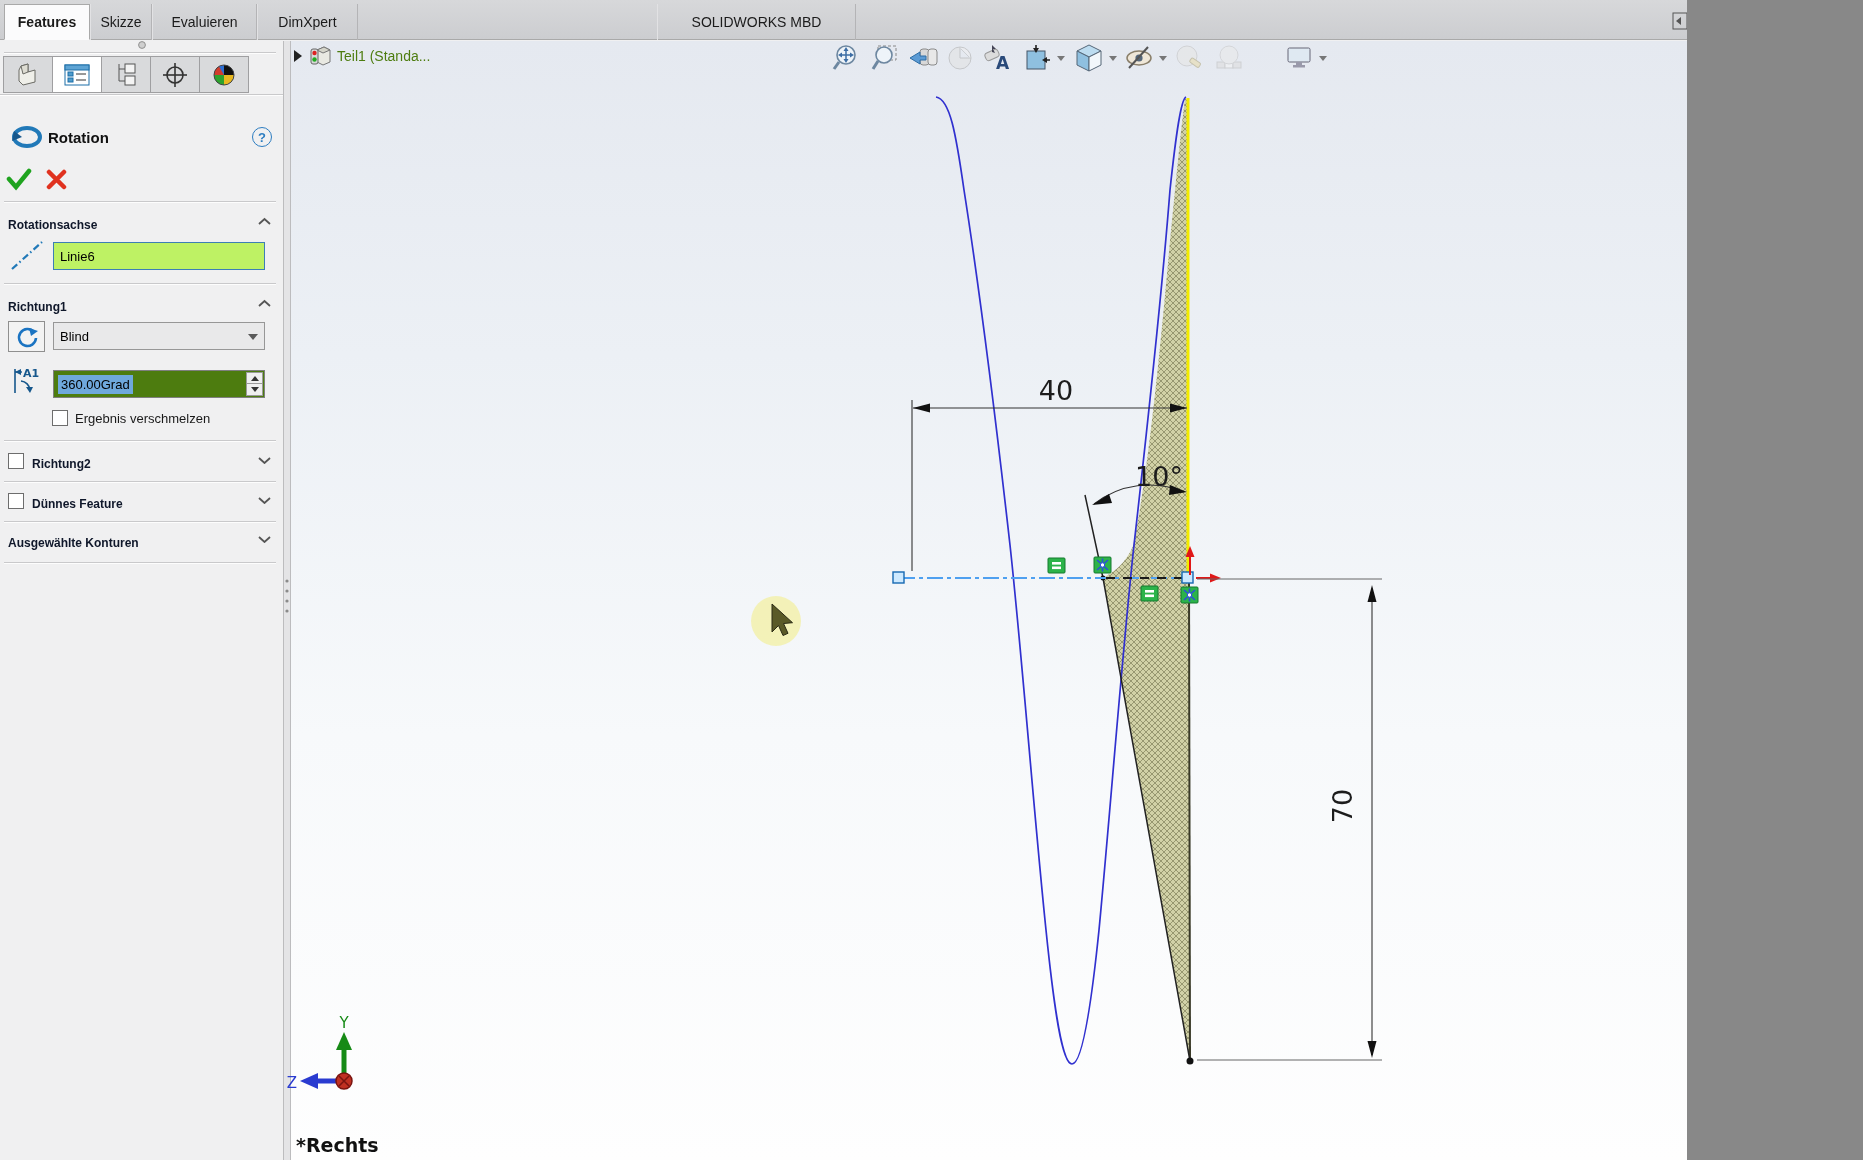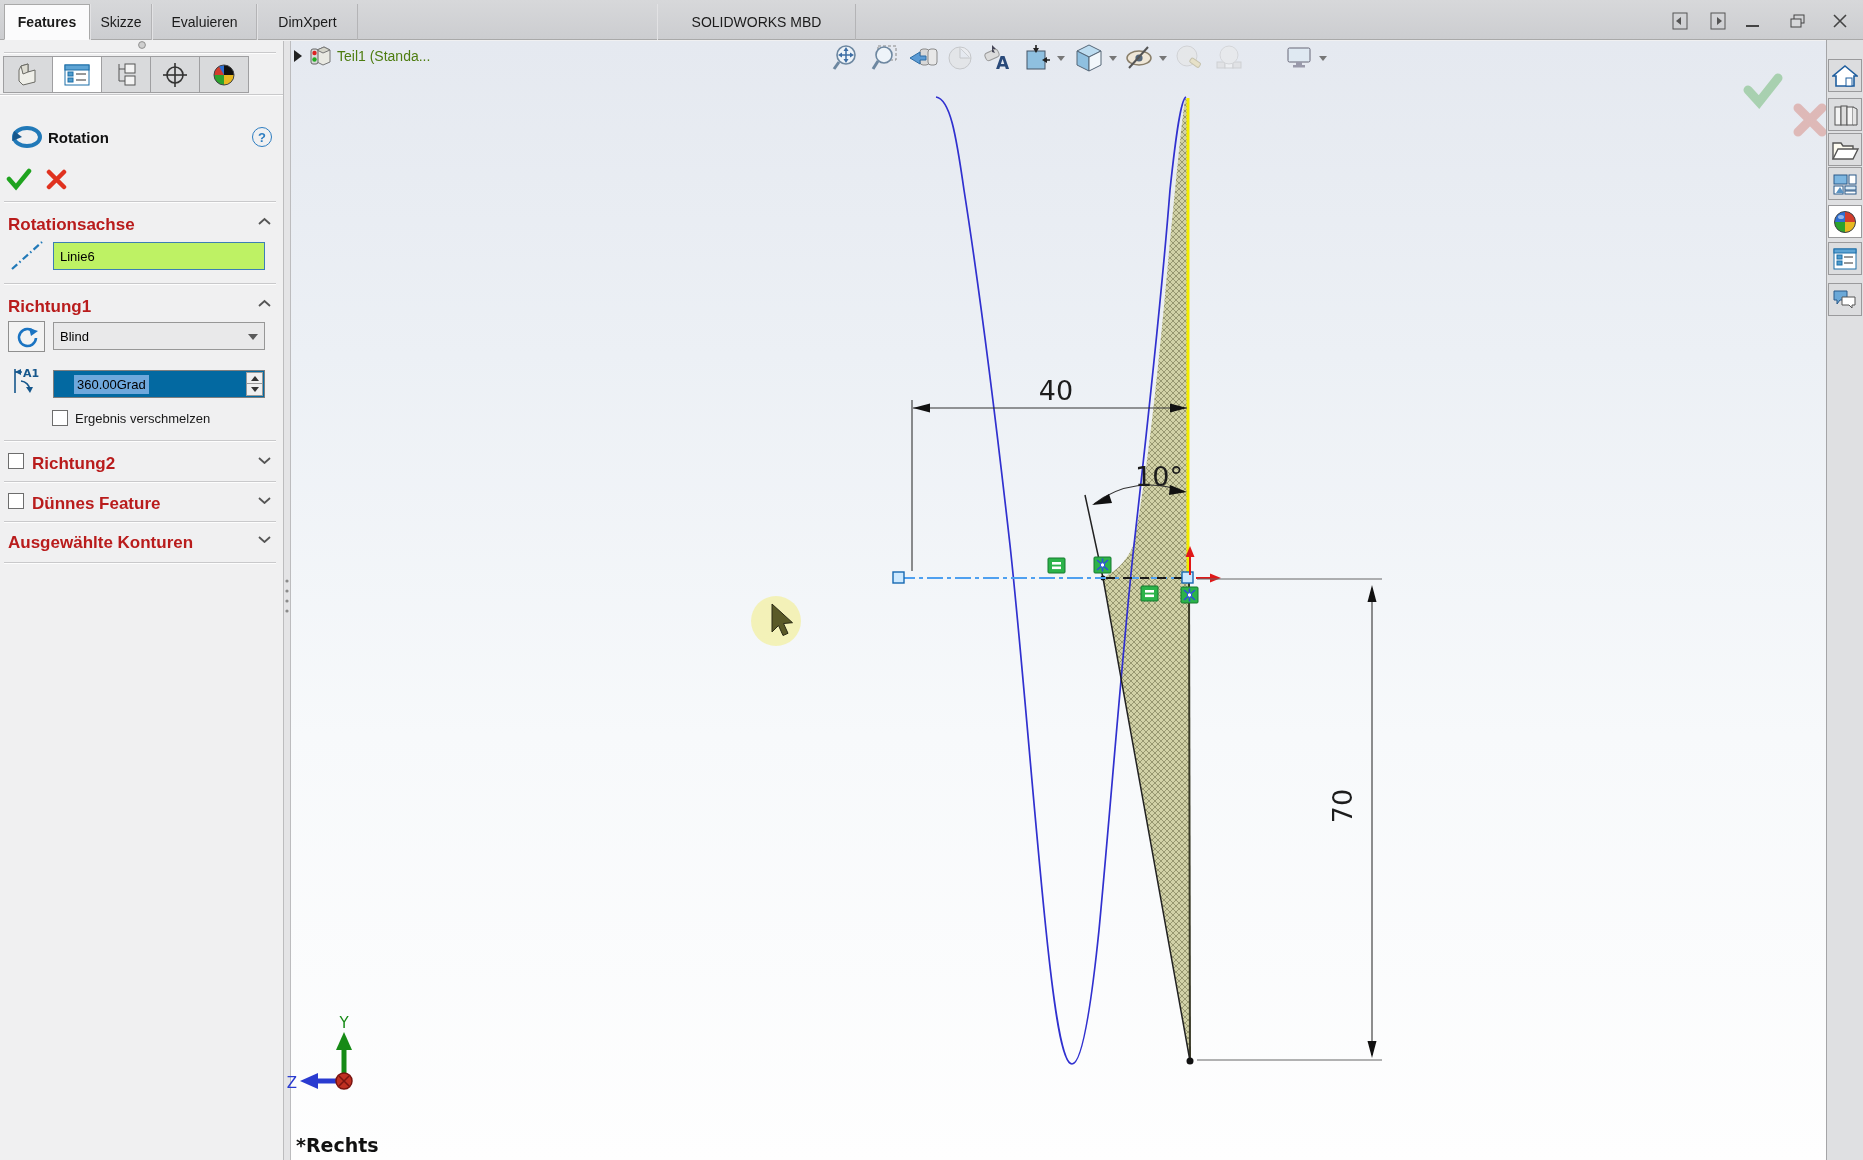--- a/index.html
+++ b/index.html
@@ -1,29 +1,29 @@
 <!DOCTYPE html>
 <html><head>
 <meta charset="utf-8">
 <style>
   html,body{margin:0;padding:0;background:#888;}
   *{box-sizing:border-box;font-family:"Liberation Sans",sans-serif;}
-  #app{position:relative;width:1863px;height:1160px;overflow:hidden;background:#f0f0f1;}
+  #app{position:relative;width:1687px;height:1160px;overflow:hidden;background:#f0f0f1;}
   .abs{position:absolute;}
   
   #tabbar{left:0;top:0;width:1863px;height:40px;background:linear-gradient(180deg,#d7d8da,#cccdd0);border-bottom:1px solid #a9a9a9;}
   .cm-tab{position:absolute;top:4px;height:36px;display:flex;align-items:center;justify-content:center;font-size:14px;color:#1b1b1b;border-right:1px solid #b4b4b6;border-left:1px solid #e2e2e4;cursor:pointer;}
   .cm-tab.active{background:#fbfbfc;font-weight:bold;border:1px solid #a9a9a9;border-bottom:1px solid #fbfbfc;}
   .winbtn{position:absolute;top:8px;width:28px;height:26px;display:flex;align-items:center;justify-content:center;}
   
   #pm{left:0;top:41px;width:283px;height:1119px;background:#f0f0f1;}
   .pm-tabstrip{position:absolute;top:15px;left:3px;height:37px;display:flex;}
   .pm-tabcell{width:50px;height:37px;background:#d9dadc;border:1px solid #9f9fa1;margin-right:-1px;display:flex;align-items:center;justify-content:center;}
   .pm-tabcell.sel{background:#ffffff;}
-  .sect-label{font-size:17px;font-weight:bold;color:#b91c1c;}
+  .sect-label{font-size:12px;font-weight:bold;color:#0f172a;}
   .divider{position:absolute;left:4px;width:272px;height:2px;border-top:1px solid #c9c9cb;border-bottom:1px solid #fdfdfd;}
   .chev{position:absolute;right:12px;width:13px;height:8px;}
   .field{position:absolute;left:53px;width:212px;height:28px;font-size:13px;color:#000;display:flex;align-items:center;padding-left:6px;}
   .cbx{position:absolute;width:16px;height:16px;background:#fff;border:1px solid #6d6d6d;}
   
   #canvas{left:291px;top:41px;width:1535px;height:1119px;background:linear-gradient(180deg,#e5e9f0 0%,#ecf0f5 28%,#f7f9fb 62%,#fefefe 100%);}
   #splitter{left:283px;top:41px;width:8px;height:1119px;background:#e4e4e6;border-left:1px solid #bcbcbe;border-right:1px solid #bcbcbe;}
   
   #taskpane{left:1826px;top:40px;width:37px;height:1120px;background:#dfe0e2;border-left:1px solid #a5a5a7;}
   .tp-cell{position:absolute;left:1px;width:34px;height:33px;background:#dcdddf;border:1px solid #9a9a9c;display:flex;align-items:center;justify-content:center;}
@@ -182,21 +182,21 @@
     </div>
 
     <svg class="abs" style="left:8px;top:322px" width="40" height="36">
       <line x1="7" y1="6" x2="7" y2="30" stroke="#16578c" stroke-width="1.6"></line>
       <path d="M7 9 H14" stroke="#16578c" stroke-width="1.4"></path>
         <polygon points="7,9 13,6 13,12" fill="#16578c"></polygon>
       <text x="15" y="14" font-size="11" fill="#16578c" font-weight="bold" font-family="Liberation Sans,sans-serif">A1</text>
       <path d="M13 18 A10 10 0 0 1 22 27" fill="none" stroke="#16578c" stroke-width="1.6"></path>
         <polygon points="22,30 18,24 25,24" fill="#16578c"></polygon>
     </svg>
-    <div class="field" style="top:329px;background:#0369a1;border:1px solid #7f7f7f;padding-left:16px">
+    <div class="field" style="top:329px;background:#4d7c0f;border:1px solid #7f7f7f;padding-left:0">
       <span style="background:#6fa8dc;padding:2px 3px;margin-left:4px">360.00Grad</span>
       <div class="abs" style="right:1px;top:1px;width:17px;height:24px">
         <div style="height:12px;background:#efefef;border:1px solid #9a9a9a;display:flex;align-items:center;justify-content:center">
             <svg width="8" height="5">
               <polygon points="0,5 8,5 4,0" fill="#333"></polygon>
             </svg>
           </div>
         <div style="height:12px;background:#efefef;border:1px solid #9a9a9a;border-top:none;display:flex;align-items:center;justify-content:center">
             <svg width="8" height="5">
               <polygon points="0,0 8,0 4,5" fill="#333"></polygon>

